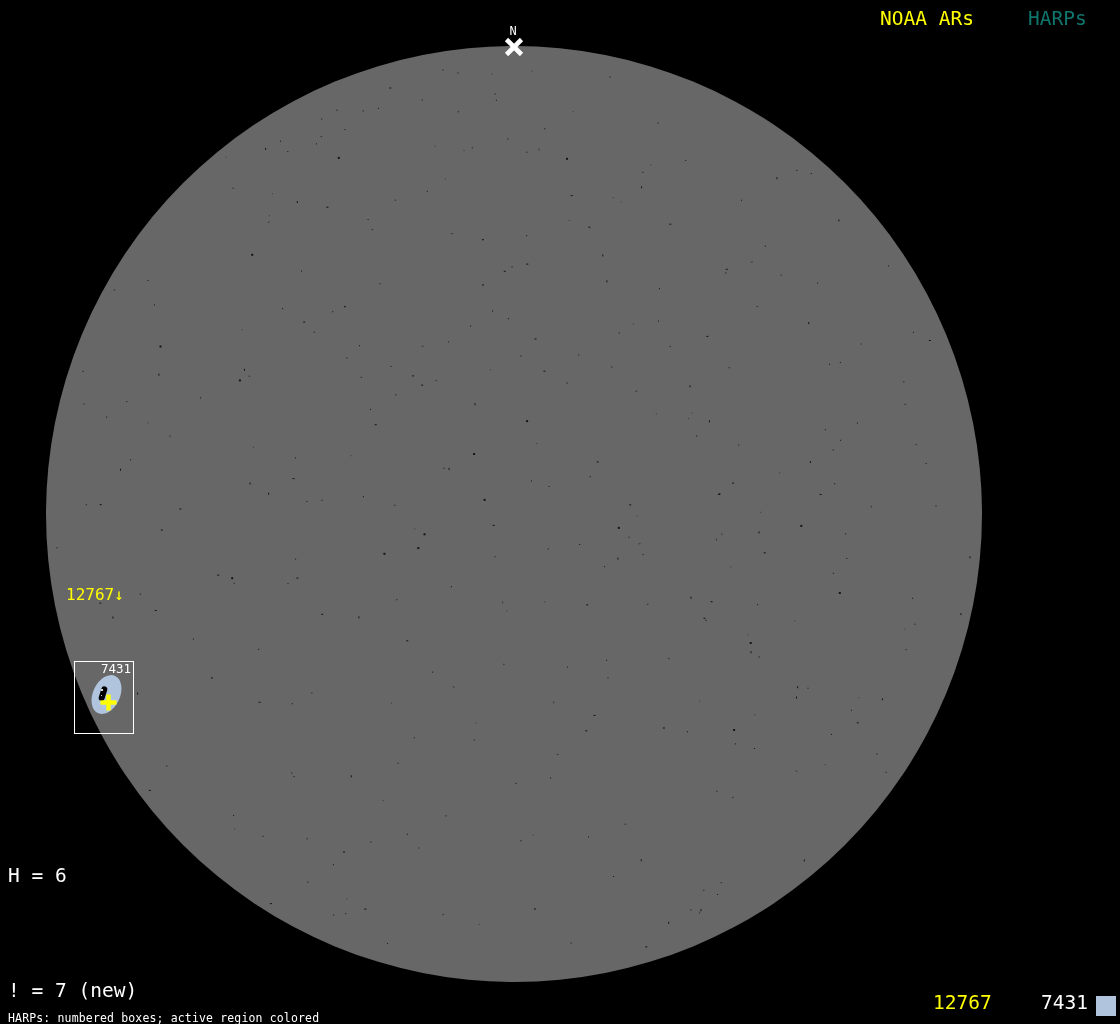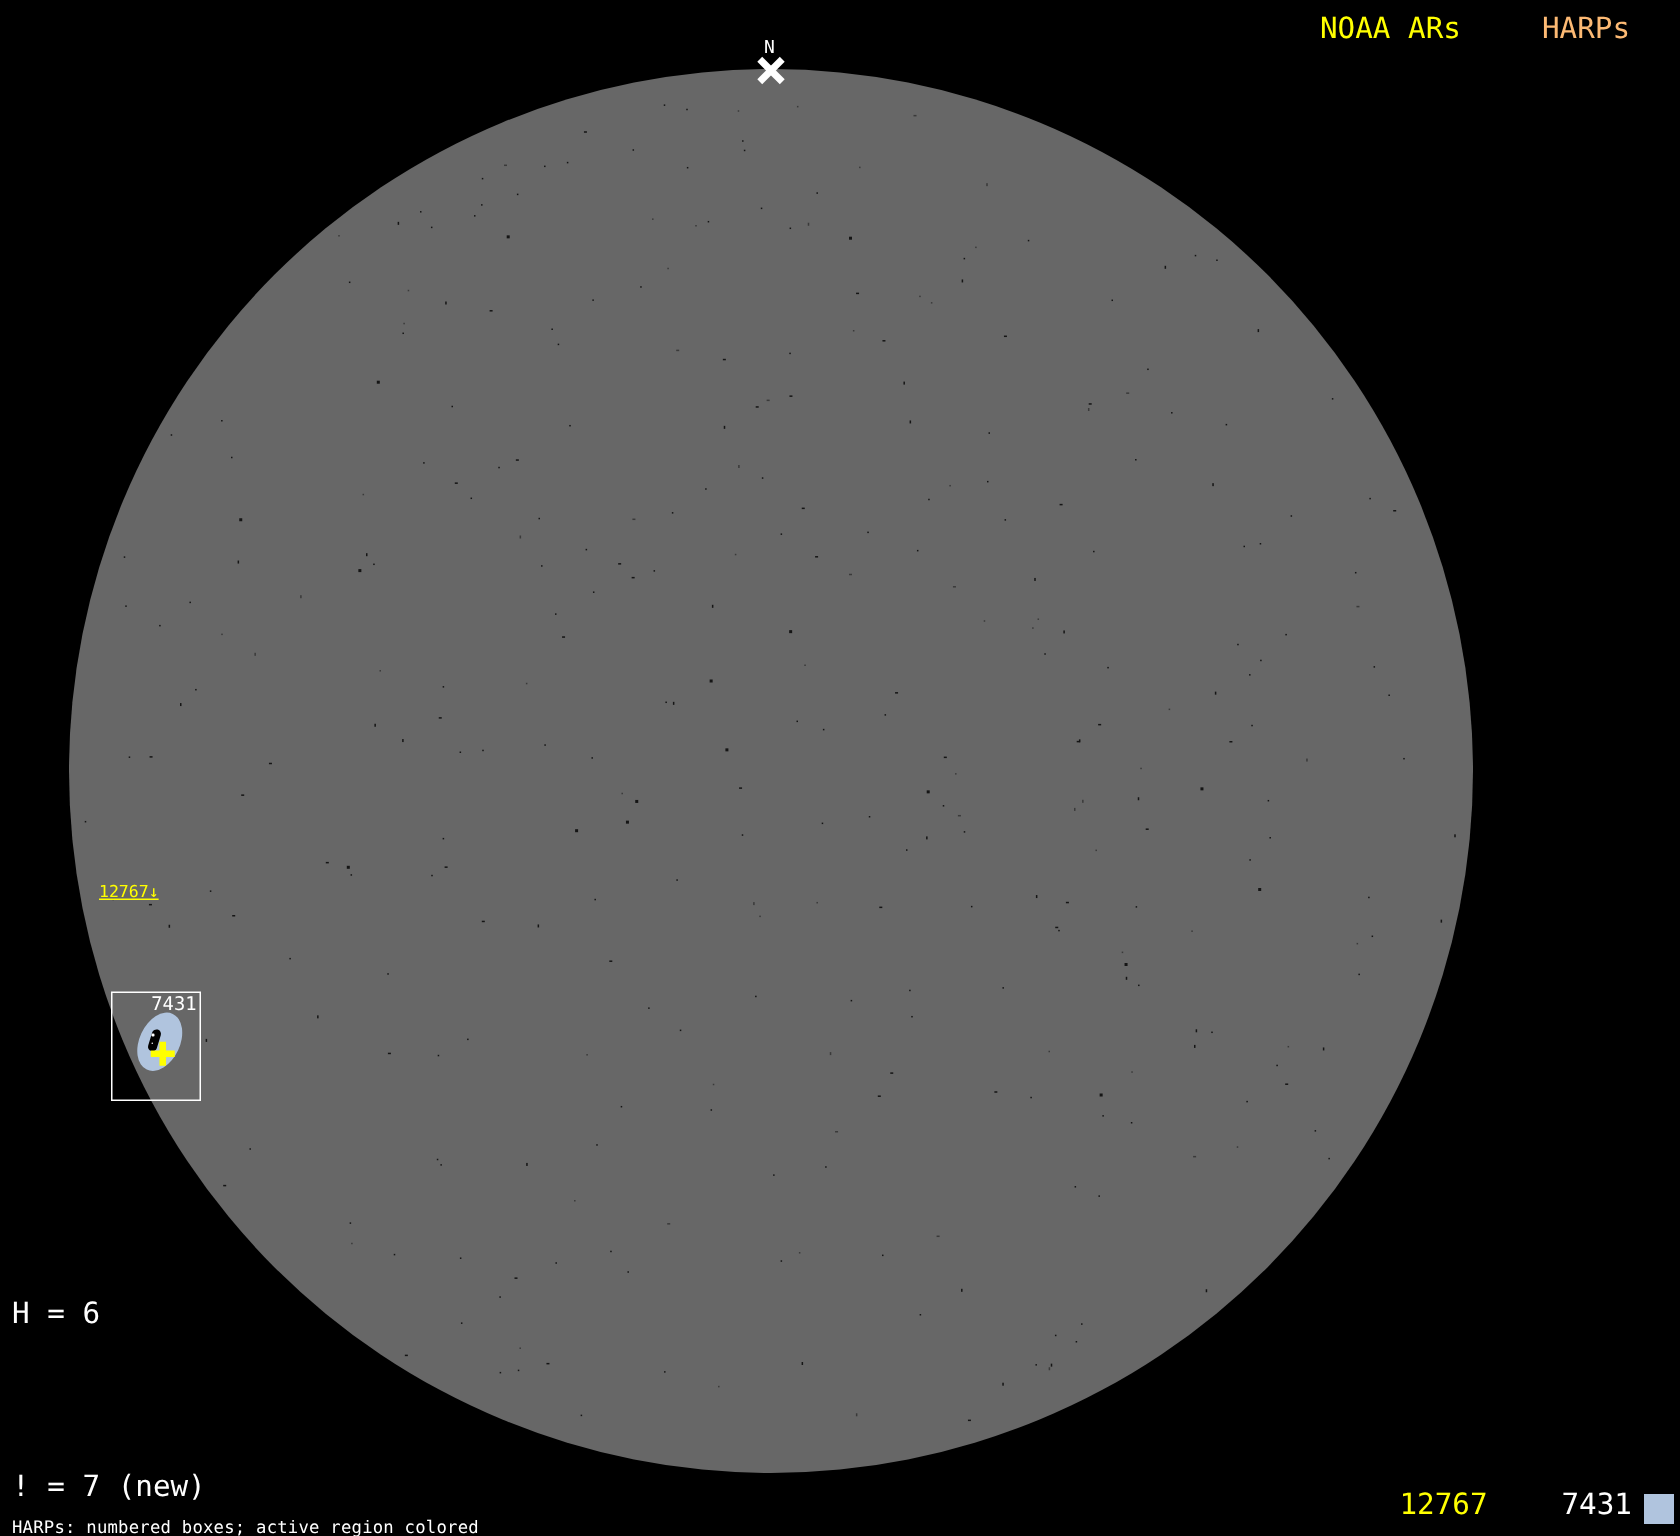--- a/index.html
+++ b/index.html
@@ -8,29 +8,29 @@
     width:1120px;height:1024px;
     overflow:hidden;
     font-family:"DejaVu Sans Mono","Liberation Mono",monospace;
     color:#fff;
   }
   .abs{position:absolute;}
   
   .title-block{left:8px;top:7px;font-size:19.5px;line-height:19.3px;white-space:pre;}
   .col-head{top:9px;font-size:19.5px;line-height:20px;white-space:pre;}
   .noaa-head{left:848px;color:#ffff00;margin-left:32px;}
-  .harps-head{left:1028px;color:#fdba74;}
+  .harps-head{left:1028px;color:#0f766e;}
   
   .disk{left:45.5px;top:45.5px;width:936px;height:936px;border-radius:50%;background:#676767;}
   #speckle-layer{left:0;top:0;width:1120px;height:1024px;pointer-events:none;}
   
   .north-label{left:503px;top:25px;width:20px;text-align:center;font-size:12px;line-height:12px;color:#fff;}
   .north-x{left:504px;top:37px;}
   
-  .ar-label{left:66px;top:588px;font-size:11px;line-height:13px;color:#ffff00;white-space:pre;text-decoration:underline;}
+  .ar-label{left:66px;top:588px;font-size:16px;line-height:13px;color:#ffff00;white-space:pre;}
   
   .harp-box{left:73.5px;top:660.5px;width:58.5px;height:71.5px;border:1px solid #fff;}
   .harp-box-label{position:absolute;top:0px;right:2px;font-size:12.5px;line-height:13px;color:#fff;}
   .ar-ellipse{left:93px;top:673.5px;width:27px;height:41px;border-radius:50%;background:#b0c4de;transform:rotate(25deg);}
   .ar-blob{left:99.5px;top:685.5px;width:5.5px;height:15px;border-radius:3px;background:#000;transform:rotate(17deg);}
   .blob-dot{width:1.5px;height:1.5px;background:#fff;border-radius:50%;}
   .blob-dot.d1{left:101px;top:689px;}
   .blob-dot.d2{left:100.5px;top:694.5px;}
   .ar-cross{left:100px;top:693.5px;}
   

